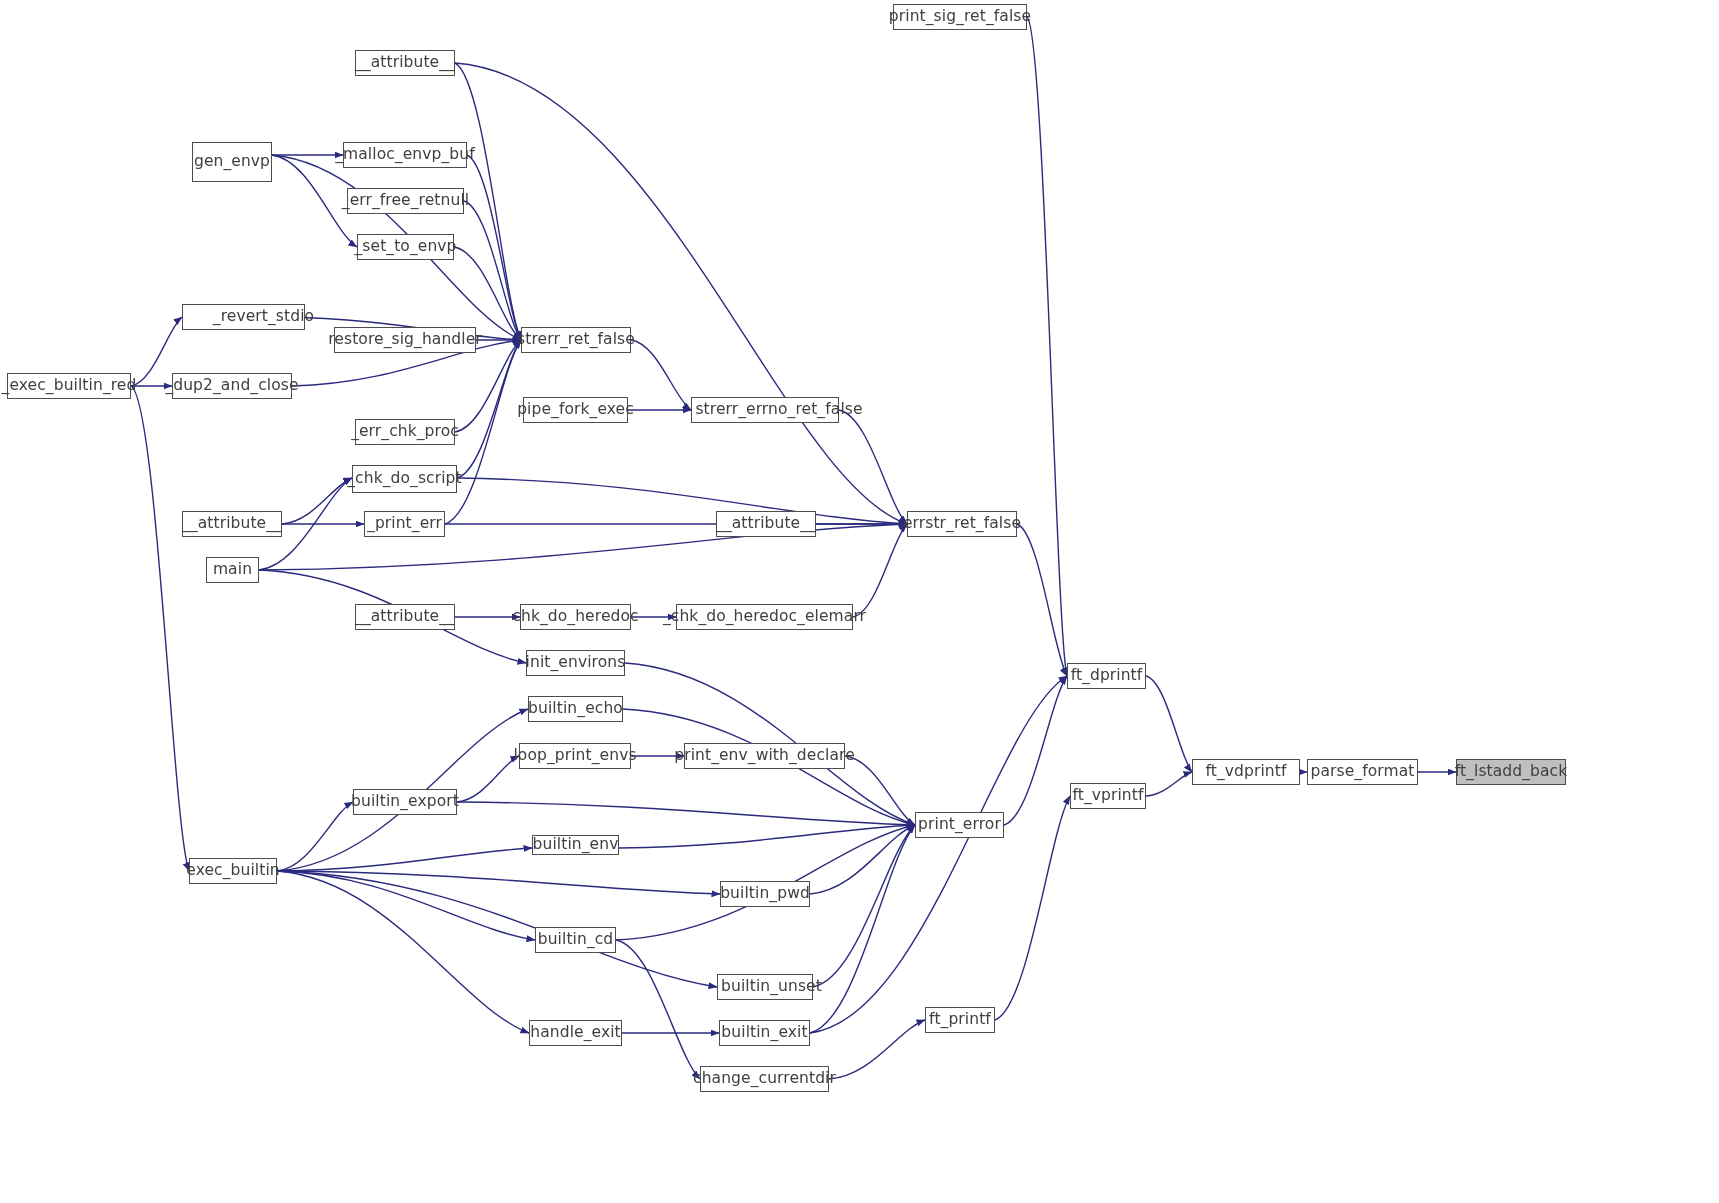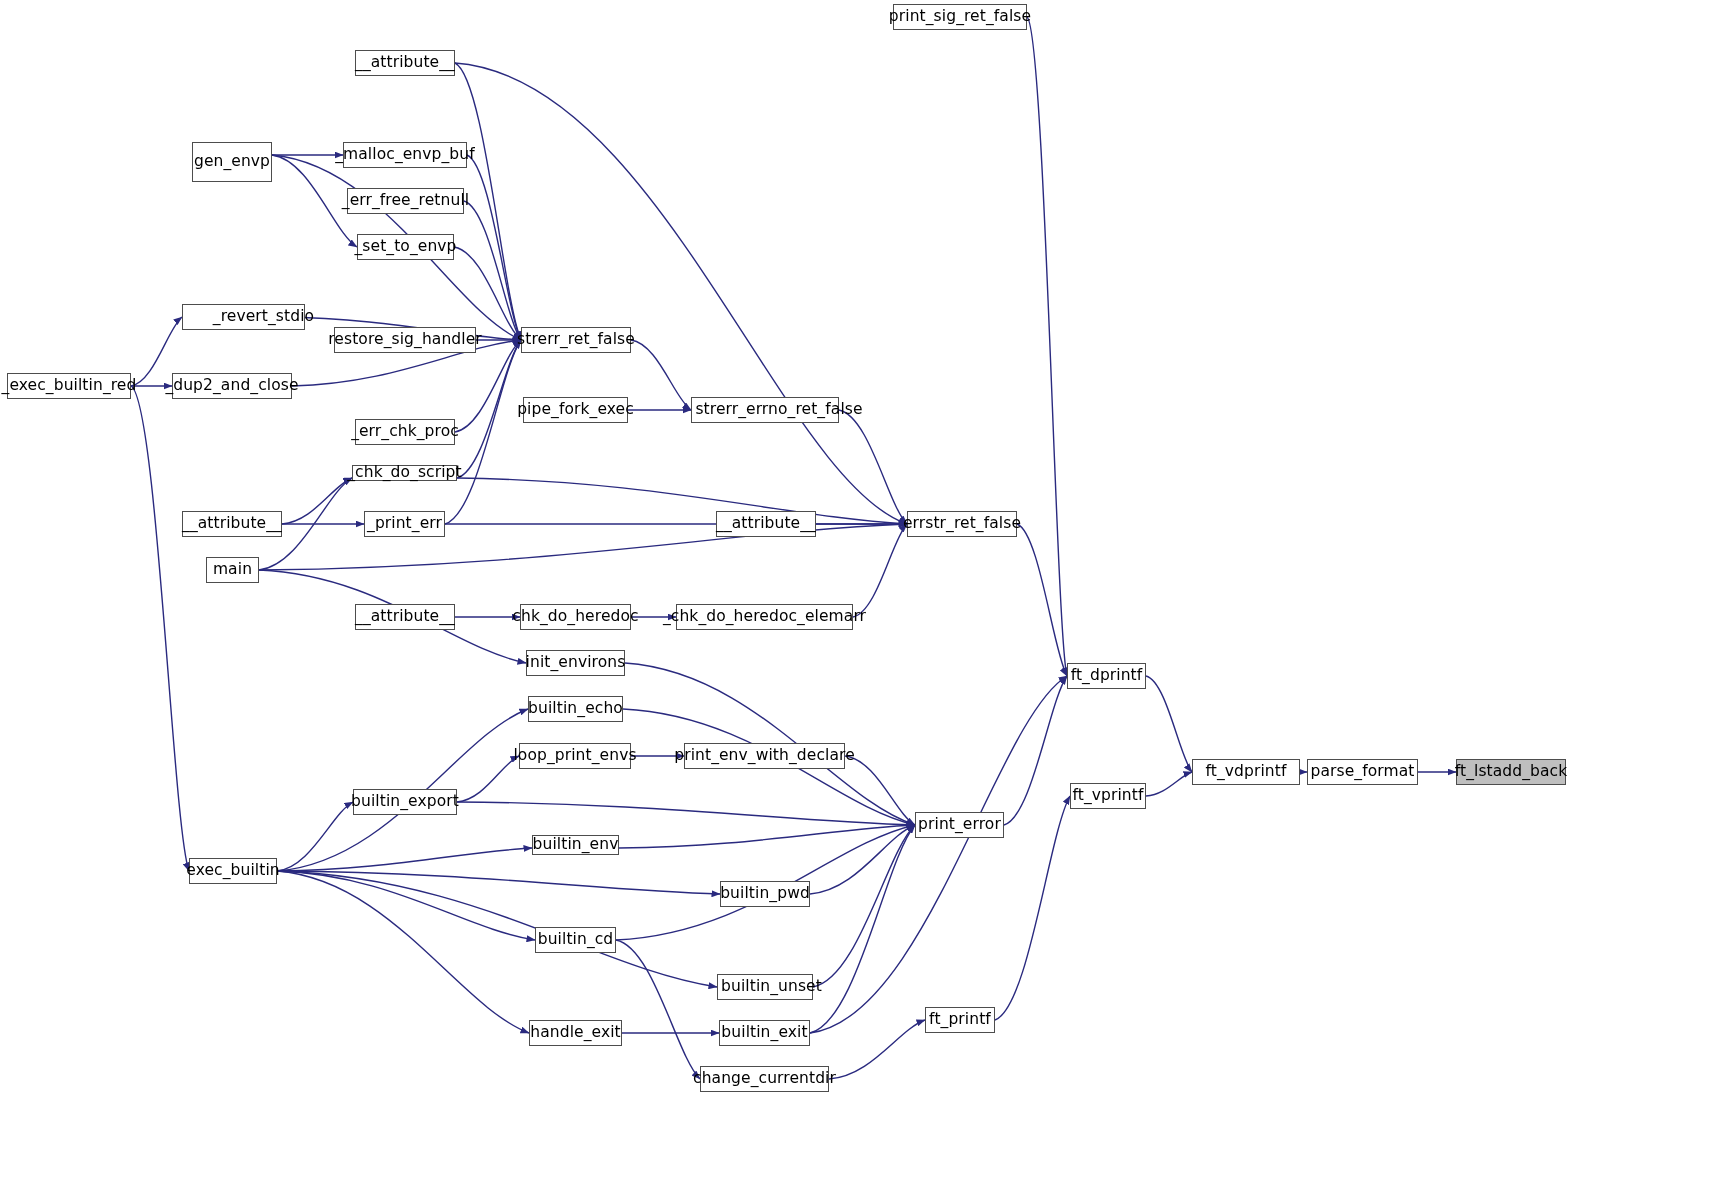--- a/index.html
+++ b/index.html
@@ -21,21 +21,21 @@
     top: 0;
     width: 1719px;
     height: 1203px;
     pointer-events: none;
   }
   .gnode {
     position: absolute;
     box-sizing: border-box;
     border: 1px solid #4d4d4d;
     background: #ffffff;
-    color: #000000;
+    color: #404040;
     font-size: 15.5px;
     line-height: 1;
     display: flex;
     align-items: center;
     justify-content: center;
     white-space: nowrap;
     letter-spacing: 0.1px;
     z-index: 5;
   }
   .gnode.highlight {
@@ -152,21 +152,21 @@
       </div>
       <div class="gnode" style="left: 523px; top: 397px; width: 105px; height: 26px;">
         <span>pipe_fork_exec</span>
       </div>
       <div class="gnode" style="left: 691px; top: 397px; width: 148px; height: 26px; padding-left: 28px;">
         <span>strerr_errno_ret_false</span>
       </div>
       <div class="gnode" style="left: 355px; top: 419px; width: 100px; height: 26px;">
         <span>_err_chk_proc</span>
       </div>
-      <div class="gnode" style="left: 352px; top: 465px; width: 105px; height: 16px;">
+      <div class="gnode" style="left: 352px; top: 465px; width: 105px; height: 28px;">
         <span>_chk_do_script</span>
       </div>
       <div class="gnode" style="left: 182px; top: 511px; width: 100px; height: 26px;">
         <span>__attribute__</span>
       </div>
       <div class="gnode" style="left: 364px; top: 511px; width: 81px; height: 26px;">
         <span>_print_err</span>
       </div>
       <div class="gnode" style="left: 716px; top: 511px; width: 100px; height: 26px;">
         <span>__attribute__</span>

